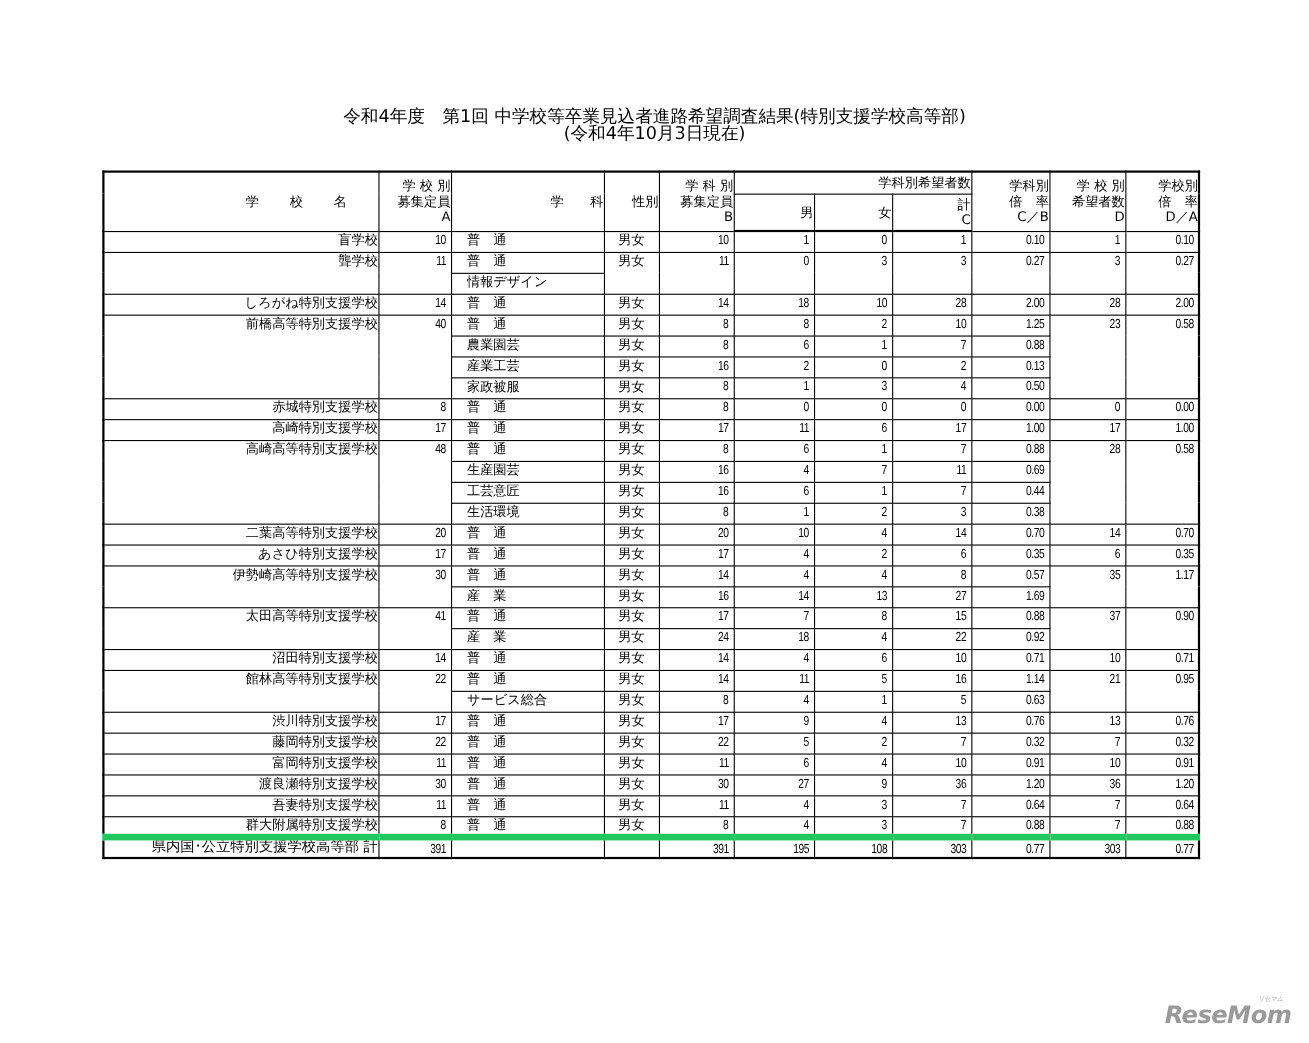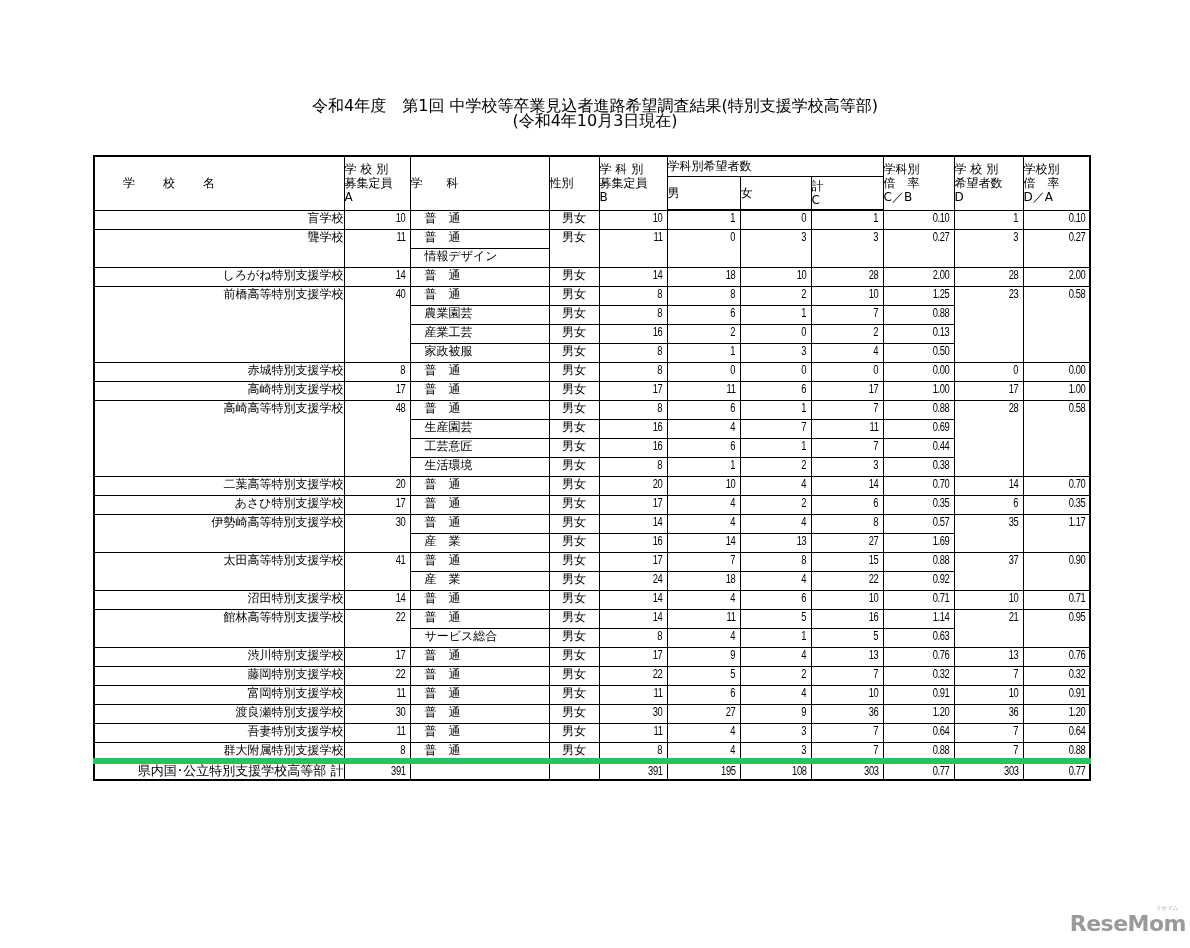--- a/index.html
+++ b/index.html
@@ -6,34 +6,34 @@
   body { width: 1190px; height: 948px; position: relative; overflow: hidden;
          font-family: "DejaVu Sans", "Liberation Sans", sans-serif; color: #000; }
   .title { position: absolute; left: 0; width: 1190px; text-align: center;
            font-size: 16px; line-height: 20px; letter-spacing: 0px; }
   .title.t1 { top: 96px; left: 0; padding-left: 0; }
   .title.t2 { top: 111px; }
   table.grid { position: absolute; left: 93px; top: 155px; border-collapse: collapse;
                table-layout: fixed; border: 2px solid #000; }
   table.grid td, table.grid th { border: 1px solid #000; padding: 0; font-weight: normal;
                font-size: 12px; line-height: 14px; overflow: hidden; white-space: nowrap; }
-  table.grid th { text-align: left; vertical-align: middle; }
+  table.grid th { text-align: right; vertical-align: middle; }
   table.grid thead tr:last-child th { border-bottom: 2px solid #000; }
   table.grid tbody tr { height: 19px; }
   td.name { text-align: right; vertical-align: top; padding-left: 4px !important; font-size: 12.5px; }
   td.num { text-align: right; vertical-align: top; padding-right: 4px !important;
            font-family: "Liberation Sans", sans-serif; font-size: 18px; line-height: 18px;
            transform-origin: right; letter-spacing: -0.5px; }
   td.num span { display: inline-block; transform: scaleX(0.78); transform-origin: right center; }
   td.dept { text-align: left; vertical-align: top; padding-left: 14px !important; font-size: 12px; margin-left: 40px; }
   td.sex { text-align: center; vertical-align: top; font-size: 12px; }
   tr.total td { border-top: 6px solid #22c55e; }
   .hdr-name { letter-spacing: 28px; padding-left: 28px; }
-  .watermark { position: absolute; right: 4px; bottom: 12px; font-family: "DejaVu Sans", sans-serif;
-               font-weight: bold; font-size: 22px; color: #9a9a9a; letter-spacing: -0.5px; }
+  .watermark { position: absolute; right: 16px; bottom: 12px; font-family: "DejaVu Sans", sans-serif;
+               font-weight: bold; font-size: 22px; color: #9a9a9a; letter-spacing: -0.5px; font-style: italic; }
   .watermark small { position: absolute; right: 8px; top: -7px; font-size: 6px; font-weight: normal; color: #aaa; }
 </style>
 </head>
 <body>
 
 <div class="title t1">令和4年度　第1回 中学校等卒業見込者進路希望調査結果(特別支援学校高等部)</div>
 <div class="title t2">(令和4年10月3日現在)</div>
 
 <table class="grid">
   <colgroup>

